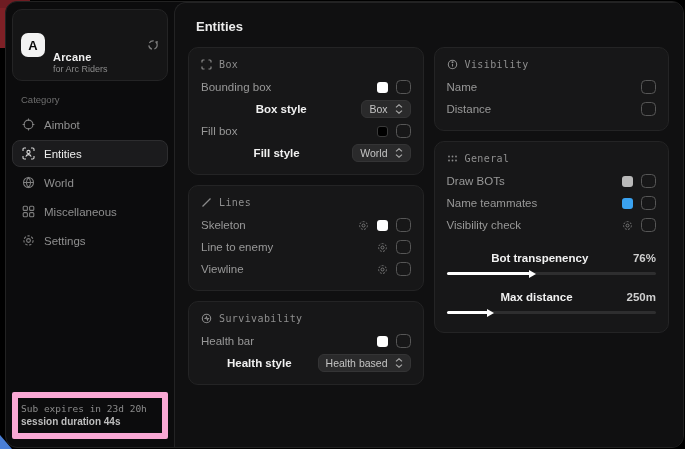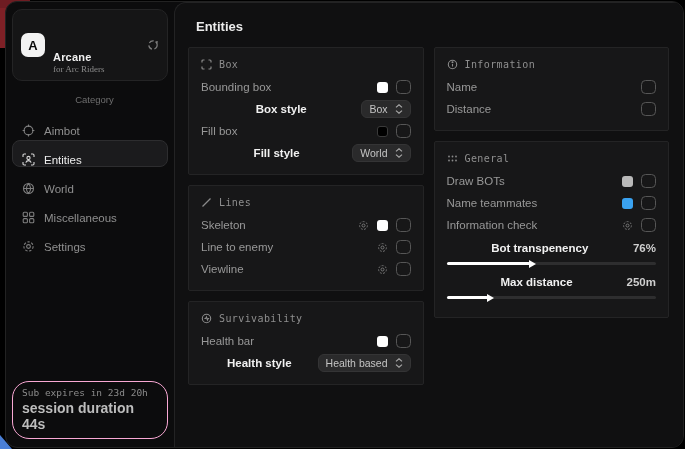--- a/index.html
+++ b/index.html
@@ -16,64 +16,64 @@
     background:#0c0c0d; border:1px solid #222; border-radius:12px; display:flex; overflow:hidden; }
 
   
   .sidebar { width:168px; flex:none; display:flex; flex-direction:column; padding:7px 6px 8px 6px; }
   .side-header { display:flex; align-items:center; gap:8px; background:#151516; border:1px solid #242425;
     border-radius:10px; padding:6px 8px; }
   .avatar { width:24px; height:24px; background:#f2f2f2; border-radius:7px; color:#0a0a0a;
     font-weight:bold; font-size:13px; display:flex; align-items:center; justify-content:center; flex:none; }
   .side-header-text { flex:1; min-width:0;margin-top:35px; }
   .app-name { color:#f0f0f0; font-size:11px; font-weight:bold; letter-spacing:.2px; }
-  .app-subtitle { color:#8b8b8b; font-size:9px; font-family:Liberation Serif, serif; margin-top:1px; }
+  .app-subtitle { color:#8b8b8b; font-size:9px; font-family:Liberation Sans, sans-serif; margin-top:1px; }
   .refresh-btn { color:#7d7d7d; flex:none; display:flex; }
 
-  .category-label { color:#6e6e6e; font-size:9.5px; margin:13px 0 4px 9px;text-align:center; }
+  .category-label { color:#6e6e6e; font-size:9.5px; margin:13px 0 4px 9px; }
 
   .nav { display:flex; flex-direction:column; }
-  .nav-item { display:flex; align-items:flex-end; gap:9px; height:27px; padding:0 9px; margin-top:2px;
+  .nav-item { display:flex; align-items:center; gap:9px; height:27px; padding:0 9px; margin-top:2px;
     border:1px solid transparent; border-radius:8px; color:#8f8f8f; font-size:11.5px; cursor:pointer; }
   .nav-item .icn { color:#7e7e7e; display:flex; }
   .nav-item.selected { background:#1b1b1d; border-color:#2d2d2f; color:#ededed; }
   .nav-item.selected .icn { color:#d6d6d6; }
 
   .side-spacer { flex:1; }
-  .side-footer { border:1px solid #f9a8d4; border-radius:17px; padding:5px 9px 6px 9px; }
+  .side-footer { border:6px solid #f9a8d4; border-radius:2px; padding:5px 9px 6px 3px; }
   .footer-line1 { color:#8b8b8b; font-size:9.5px; font-family:"DejaVu Sans Mono",monospace; }
-  .footer-line2 { color:#bdbdbd; font-size:14px; font-weight:bold; margin-top:2px; }
+  .footer-line2 { color:#bdbdbd; font-size:10px; font-weight:bold; margin-top:2px; }
 
   
   .main { flex:1; background:#101011; border-left:1px solid #232324; border-top:1px solid #232324;
     border-radius:12px 0 0 0; padding:13px 14px 0 13px; position:relative; }
   .main-title { color:#ececec; font-size:13px; font-weight:bold; margin:3px 0 13px 8px; }
   .columns { display:flex; gap:10px; }
   .col { flex:1; min-width:0; }
 
-  .card { background:#171718; border:1px solid #242425; border-radius:2px;
+  .card { background:#171718; border:1px solid #242425; border-radius:10px;
     padding:9px 12px 10px 12px; margin-bottom:10px; }
   .card-header { display:flex; align-items:center; gap:7px; margin:2px 0 6px 0; }
   .card-header .icn { color:#8a8a8a; display:flex; }
   .card-title { color:#8f8f8f; font-size:10px; font-family:"DejaVu Sans Mono",monospace; letter-spacing:.4px; }
 
   .row { display:flex; align-items:center; height:22px; }
   .row-label { flex:1; color:#989898; font-size:11.5px; }
   .row-label.bright { color:#f1f1f1; font-weight:bold;text-align:center; }
   .controls { display:flex; align-items:center; gap:8px; }
   .gear { color:#767676; display:flex; }
   .swatch { width:11px; height:11px; border-radius:3px; flex:none; }
   .swatch.dark { border:1px solid #3a3a3a; }
   .checkbox { width:15px; height:14px; border:1.6px solid #565656; border-radius:4.5px; background:transparent; flex:none; }
 
   .select-btn { display:flex; align-items:center; gap:7px; background:#2a2a2b; border:1px solid #343435;
     border-radius:6px; padding:2px 7px; color:#c4c4c4; font-size:10.5px; cursor:pointer; }
   .select-btn .icn { color:#a8a8a8; display:flex; }
 
-  .slider-row { margin-top:3px; }
+  .slider-row { margin-top:13px; }
   .slider-head { display:flex; align-items:center; height:18px; }
   .slider-value { color:#cfcfcf; font-size:11.5px; font-weight:bold; }
   .slider-track { position:relative; height:3px; background:#2e2e2f; border-radius:2px; margin:5px 0 8px 0; }
   .slider-fill { position:absolute; left:0; top:0; height:3px; background:#fff; border-radius:2px; }
   .slider-fill::after { content:""; position:absolute; right:-6px; top:-2.5px;
     border-left:7px solid #fff; border-top:4px solid transparent; border-bottom:4px solid transparent; }
 </style>
 </head>
 <body>
 
@@ -296,21 +296,21 @@
 
         <div class="card">
           <div class="card-header">
             <span class="icn">
               <svg width="11" height="11" viewBox="0 0 11 11" fill="none" stroke="currentColor" stroke-width="1.1">
                 <circle cx="5.5" cy="5.5" r="4.2"></circle>
                   <path d="M5.5 5v2.6"></path>
                   <circle cx="5.5" cy="3.3" r="0.5" fill="currentColor"></circle>
               </svg>
             </span>
-            <span class="card-title">Information</span>
+            <span class="card-title">Visibility</span>
           </div>
           <div class="row">
             <span class="row-label">Name</span>
             <span class="controls">
               <span class="checkbox"></span>
             </span>
           </div>
           <div class="row">
             <span class="row-label">Distance</span>
             <span class="controls">
@@ -341,21 +341,21 @@
             </span>
           </div>
           <div class="row">
             <span class="row-label">Name teammates</span>
             <span class="controls">
               <span class="swatch" style="background: rgb(58, 162, 240);"></span>
               <span class="checkbox"></span>
             </span>
           </div>
           <div class="row">
-            <span class="row-label">Information check</span>
+            <span class="row-label">Visibility check</span>
             <span class="controls">
               <span class="gear">
                 <svg width="11" height="11" viewBox="0 0 11 11" fill="none" stroke="currentColor" stroke-width="1">
                   <circle cx="5.5" cy="5.5" r="3.9" stroke-dasharray="2 1.4"></circle>
                     <circle cx="5.5" cy="5.5" r="1.5"></circle>
                 </svg>
               </span>
               <span class="checkbox"></span>
             </span>
           </div>

